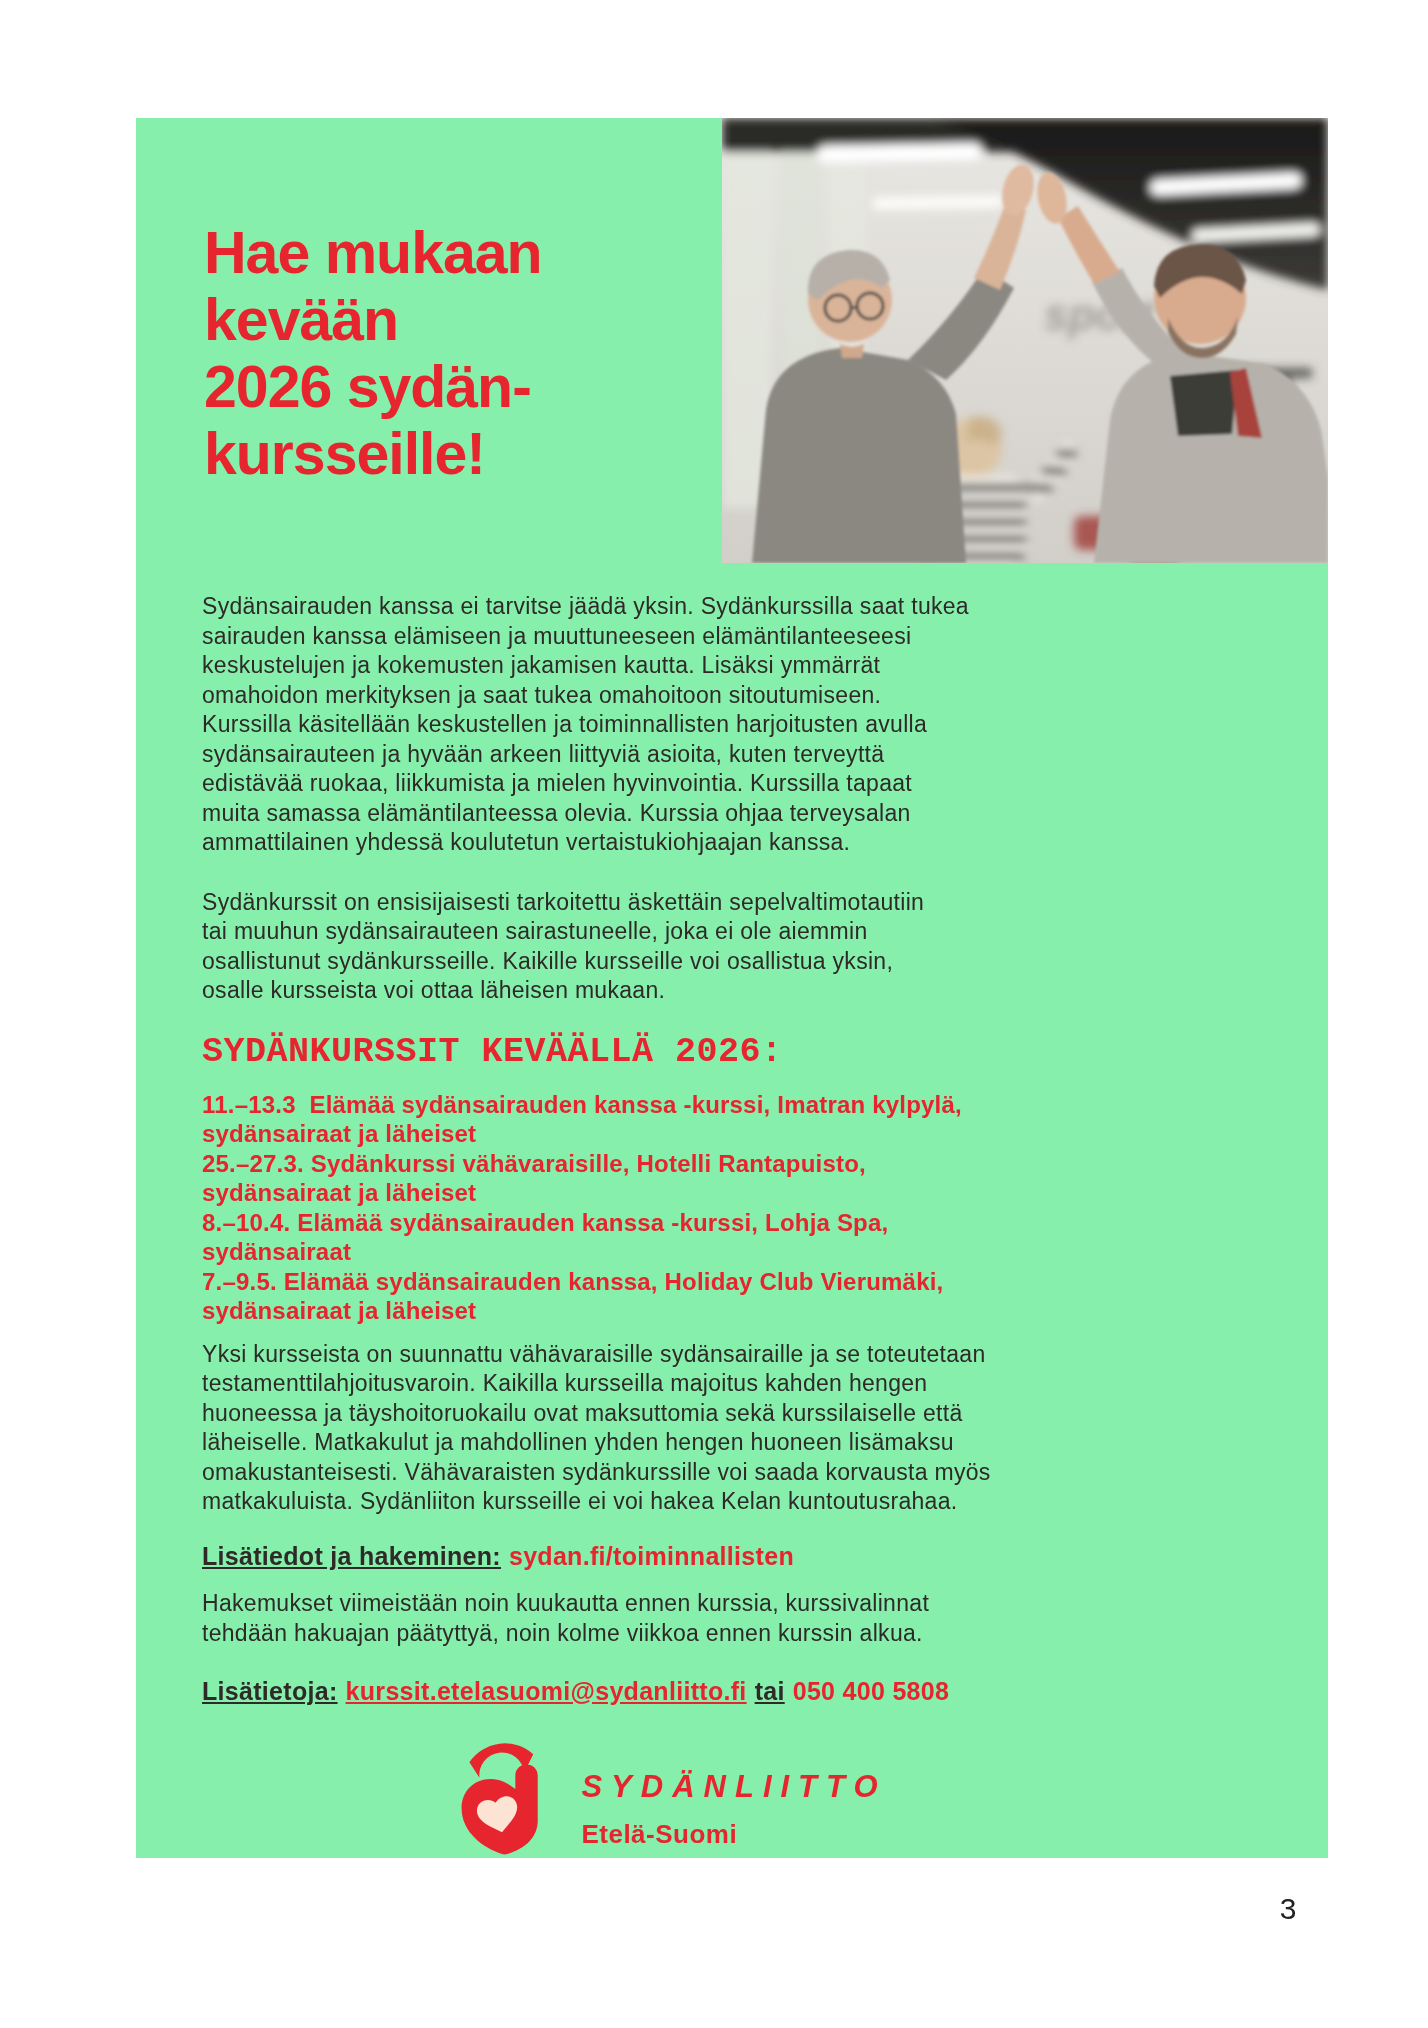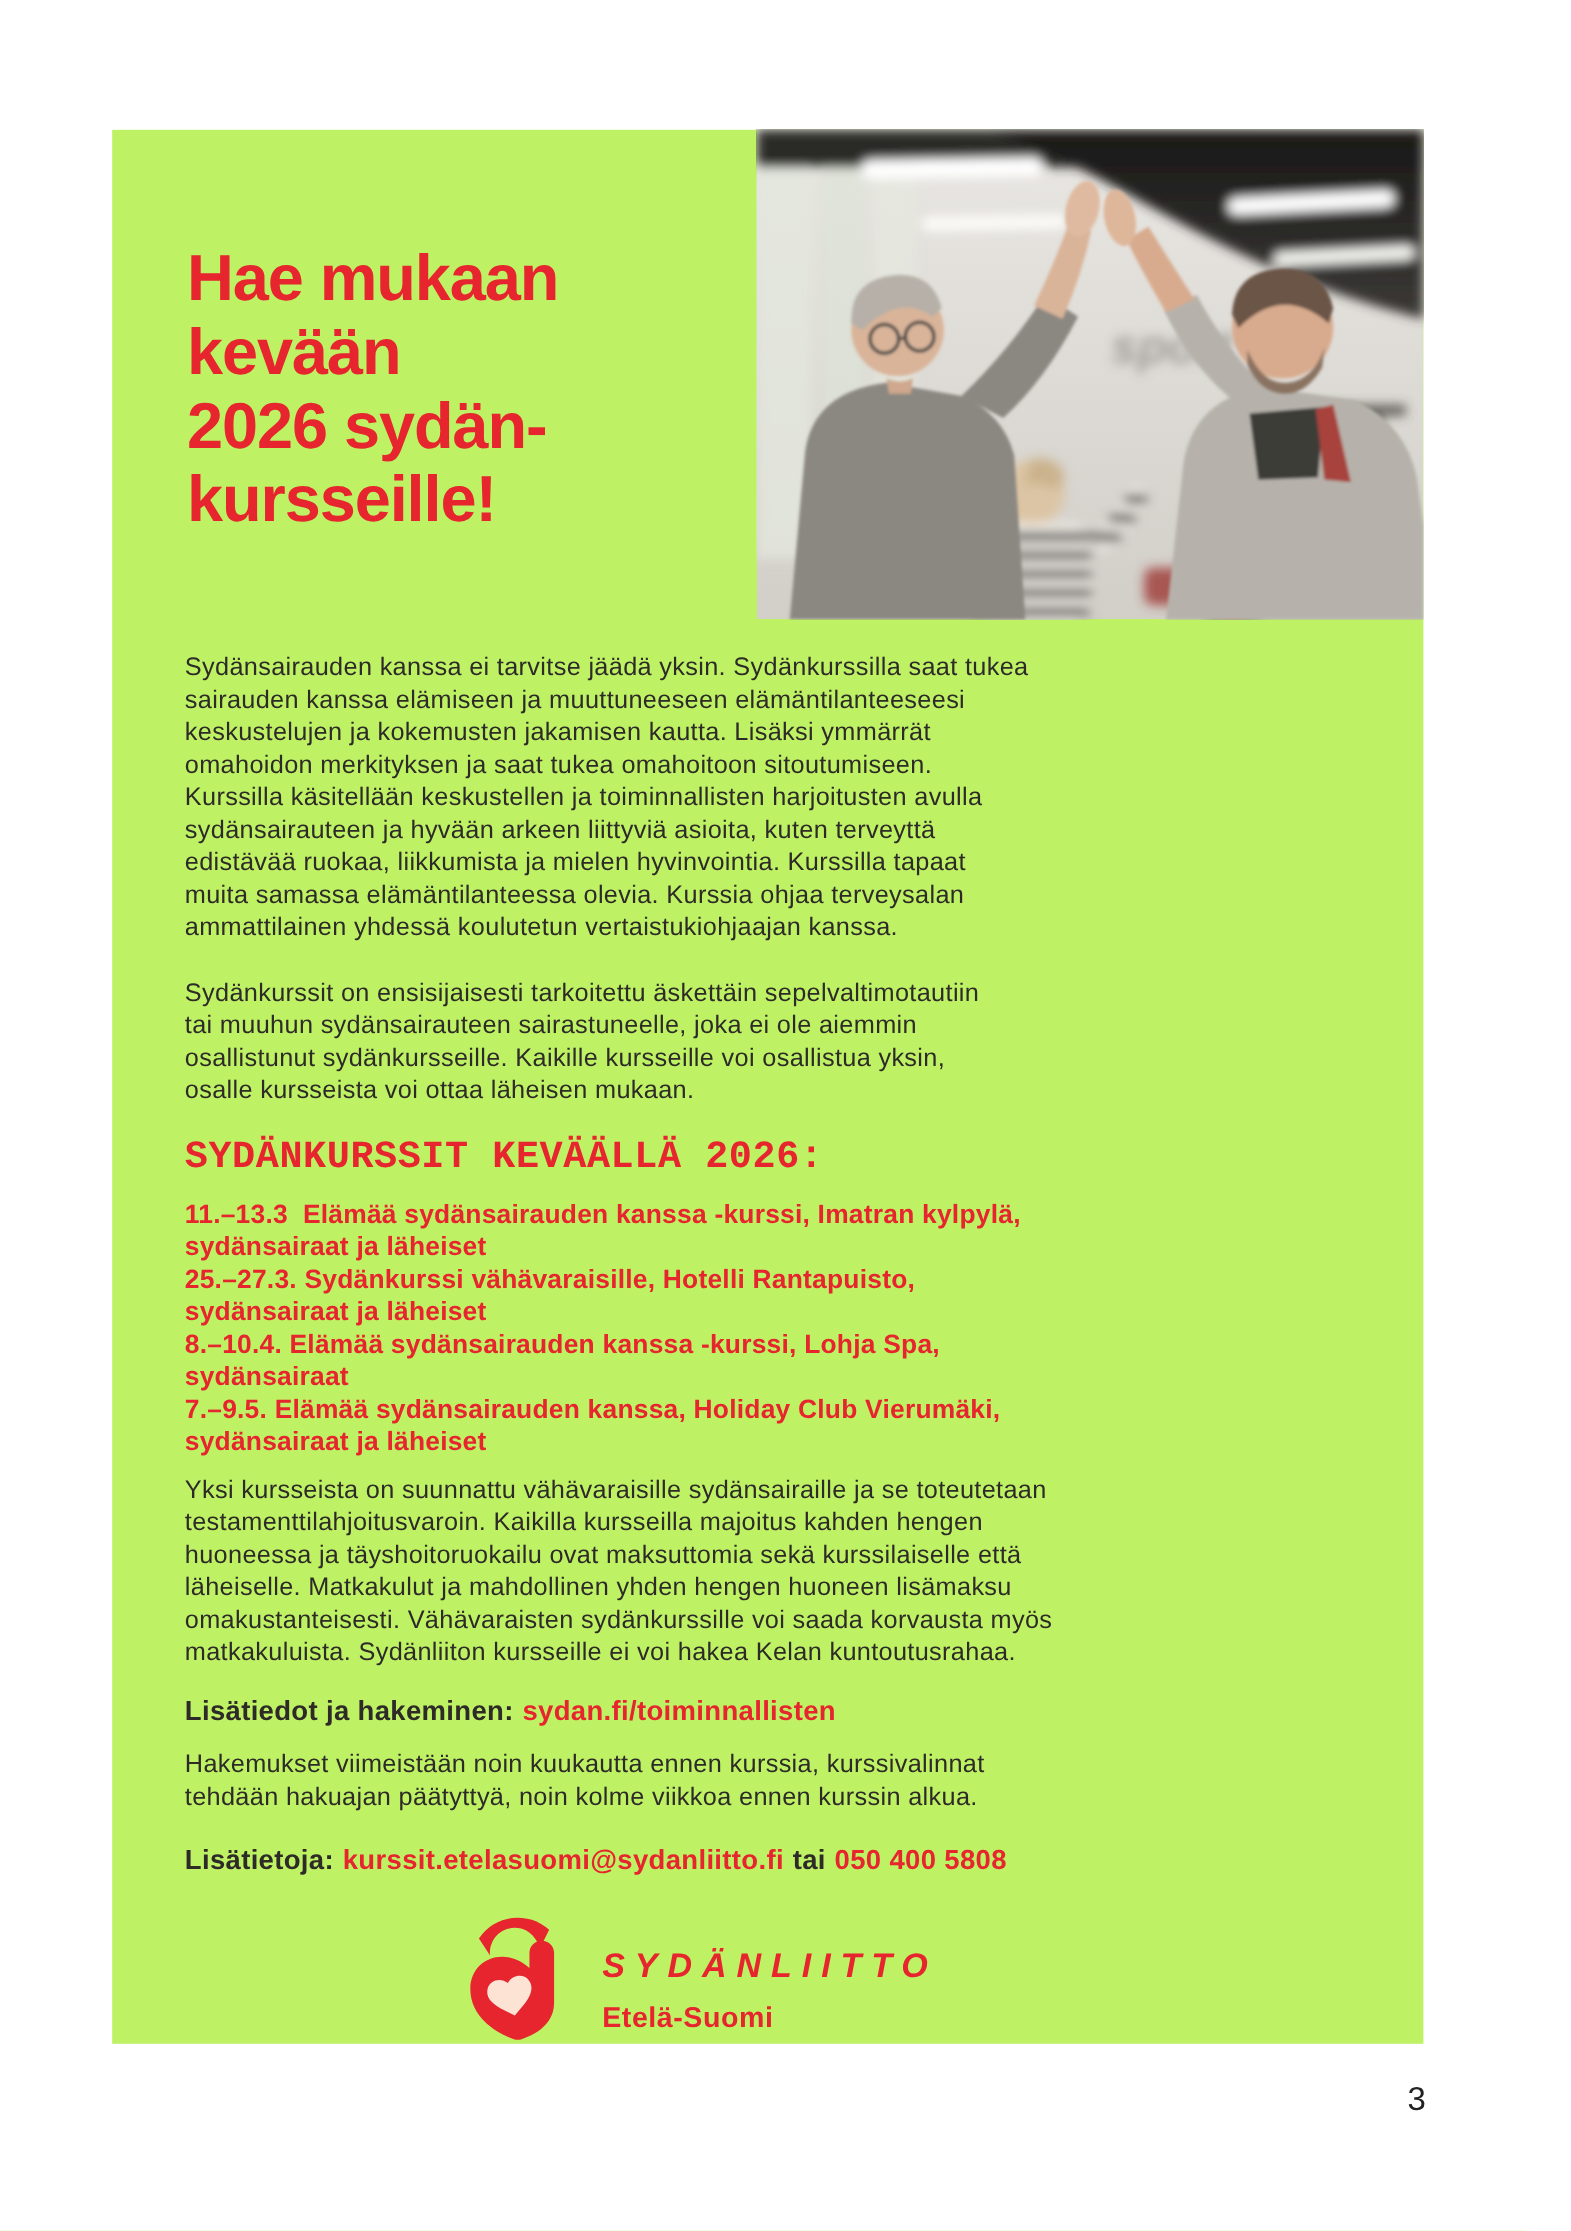--- a/index.html
+++ b/index.html
@@ -1,22 +1,22 @@
 <!DOCTYPE html>
 <html><head>
 <meta charset="utf-8">
 <style>
   html,body{margin:0;padding:0;}
   body{
     width:1428px;height:2028px;position:relative;background:#ffffff;
     font-family:"Liberation Sans",sans-serif;
   }
   .sheet{
-    position:absolute;left:102px;top:118px;width:1192px;height:1740px;
-    background:#bef264;overflow:hidden;
+    position:absolute;left:136px;top:118px;width:1192px;height:1740px;
+    background:#86efac;overflow:hidden;
   }
   .photo-wrap{position:absolute;top:0;right:0;width:606px;height:445px;overflow:hidden;}
   .text-col{position:relative;margin-left:66px;width:990px;}
   h1.hero-title{
     margin:102px 0 0 2px;max-width:520px;
     font-size:59px;line-height:67px;font-weight:bold;letter-spacing:-1px;
     color:#e6252e;white-space:pre-line;
   }
   .body-text{
     margin:0;font-size:23px;line-height:29.5px;letter-spacing:0.3px;
@@ -30,21 +30,21 @@
   }
   .course-item{
     margin:0;font-size:24px;line-height:29.5px;font-weight:bold;
     letter-spacing:0.2px;color:#e6252e;white-space:pre-line;
   }
   .course-list{margin-top:18px;}
   .para3{margin-top:14px;}
   .info-line{margin:24px 0 0 0;font-size:25px;line-height:31px;letter-spacing:0.3px;}
   .label-bold{font-weight:bold;color:#2d2a27;}
   .red-link{font-weight:bold;color:#e6252e;text-decoration:none;}
-  .gap{margin-right:0.32em;}
+  .gap{margin-right:0.32em;text-decoration:underline;}
   .deadline{margin-top:16px;font-size:23px;line-height:30px;}
   .contact-line{margin-top:28px;}
   .logo-row{display:flex;justify-content:center;align-items:flex-start;margin-top:28px;margin-right:60px;gap:22px;}
   .logo-text{padding-top:36px;}
   .logo-org{font-size:31px;font-weight:bold;letter-spacing:9px;color:#e6252e;line-height:32px;font-style:italic;}
   .logo-region{font-size:26px;font-weight:bold;letter-spacing:0.5px;color:#e6252e;line-height:30px;margin-top:16px;}
   .page-number{
     position:absolute;left:1268px;top:1892px;width:40px;text-align:center;
     font-size:30px;color:#222222;
   }

